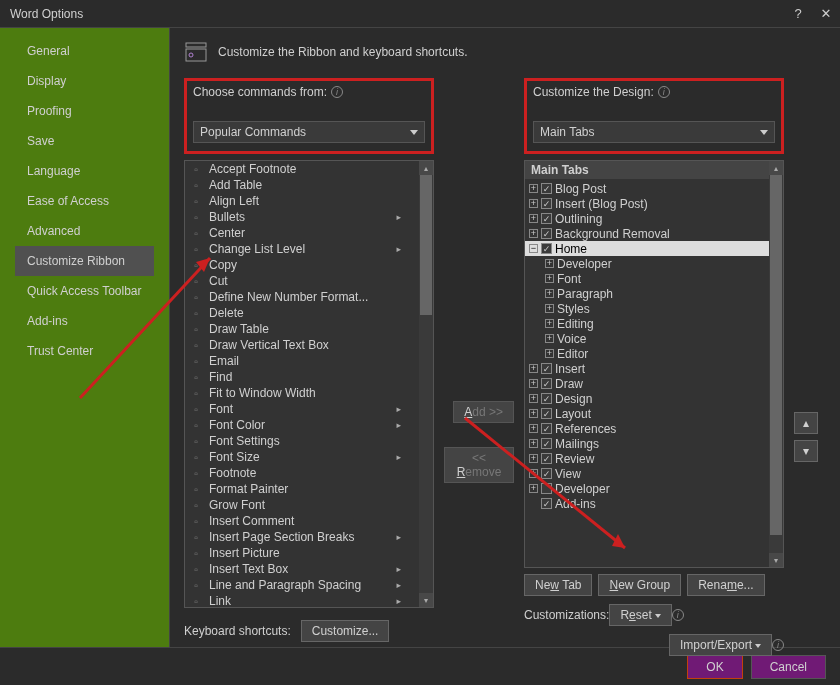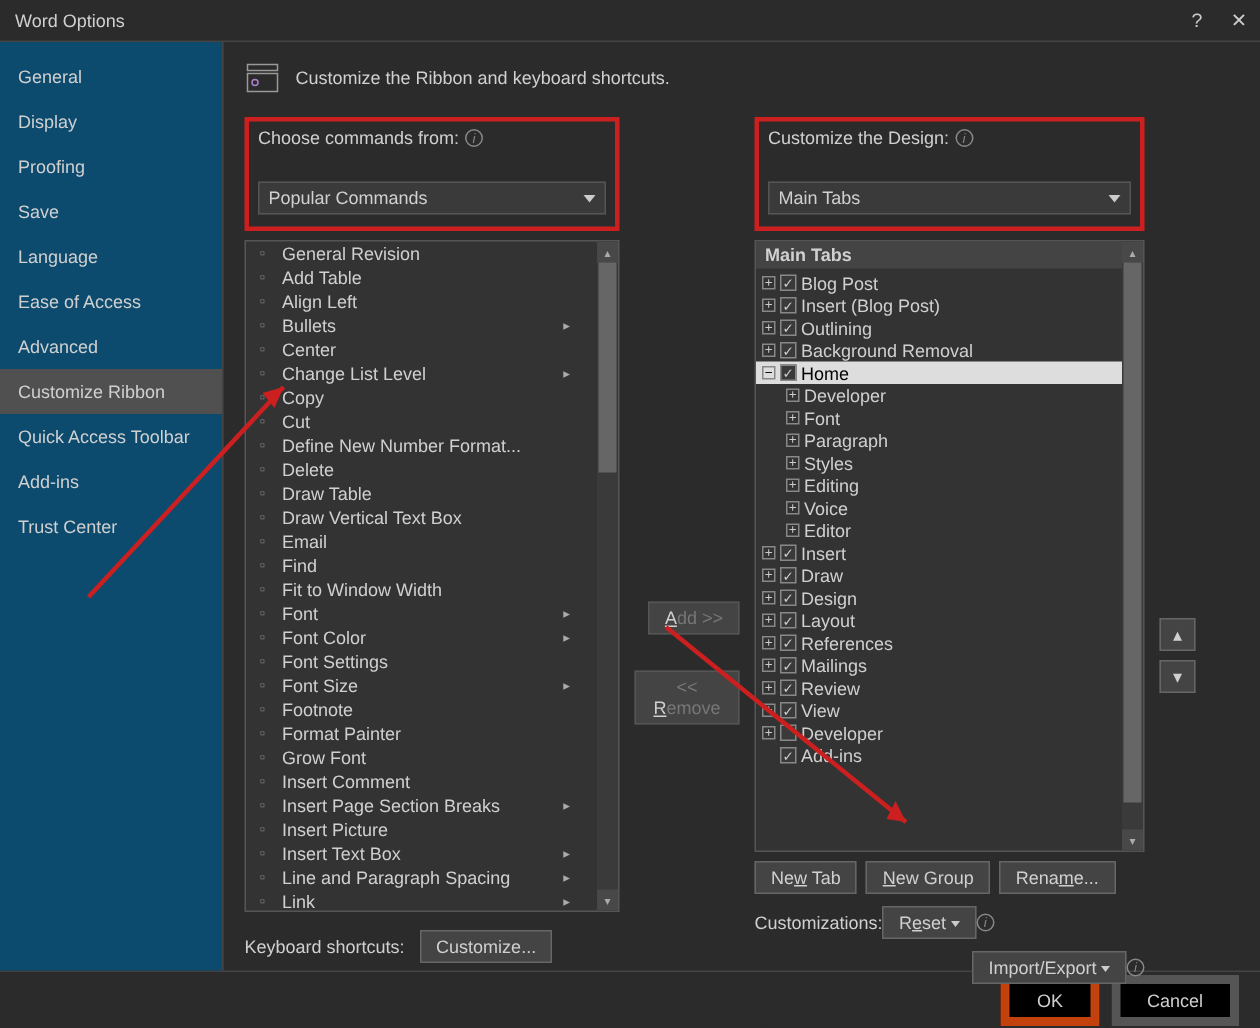--- a/index.html
+++ b/index.html
@@ -1,21 +1,21 @@
 <!DOCTYPE html>
 <html><head>
 <meta charset="utf-8">
 <style>
 *{box-sizing:border-box;margin:0;padding:0;font-family:"Segoe UI",Arial,sans-serif;font-size:12px;color:#d0d0d0;user-select:none}
 body{background:#2b2b2b;width:840px;height:685px;overflow:hidden;position:relative}
 .titlebar{height:28px;background:#2b2b2b;display:flex;align-items:center;padding-left:10px;border-bottom:1px solid #444}
 .titlebar .spacer{flex:1}
 .titlebar .btn{width:28px;height:28px;display:flex;align-items:center;justify-content:center;font-size:13px;color:#ccc}
 .main{display:flex;height:619px}
-.sidebar{width:149px;background:#0c4a6e;border-right:1px solid #444;padding:8px 0}
+.sidebar{width:170px;background:#4d7c0f;border-right:1px solid #444;padding:8px 15px}
 .side-item{padding:8px 12px;cursor:default}
 .side-item.selected{background:#505050}
 .content{flex:1;padding:12px 14px 8px 14px;position:relative}
 .hdr{display:flex;align-items:center;gap:10px;margin-bottom:14px}
 .hdr-icon{width:24px;height:24px}
 .redbox{border:3px solid #cc2020;padding:4px 6px 8px 6px;margin-bottom:6px}
 .lbl{display:flex;align-items:center;gap:4px;margin-bottom:22px}
 .info{display:inline-flex;width:12px;height:12px;border:1px solid #888;border-radius:50%;align-items:center;justify-content:center;font-size:9px;font-style:italic;color:#888}
 .dd{background:#3a3a3a;border:1px solid #555;height:22px;display:flex;align-items:center;padding:0 6px;position:relative}
 .dd .caret{position:absolute;right:6px;border-left:4px solid transparent;border-right:4px solid transparent;border-top:5px solid #ccc}
@@ -43,21 +43,21 @@
 .tn.sel{background:#ddd}
 .tn.sel span{color:#000}
 .btn2{background:#444;border:1px solid #666;padding:3px 10px;min-width:60px;text-align:center}
 .btn2.dis{color:#777;border-color:#555}
 .btnrow{display:flex;gap:6px;margin-top:6px}
 .custrow{display:flex;align-items:center;gap:0;margin-top:8px;justify-content:flex-start}
 .caret2{display:inline-block;border-left:3px solid transparent;border-right:3px solid transparent;border-top:4px solid #ccc;margin-left:3px;vertical-align:middle}
 .sqbtn{width:24px;height:22px;background:#444;border:1px solid #666;display:flex;align-items:center;justify-content:center}
 .ksrow{display:flex;align-items:center;gap:10px;margin-top:12px}
 .footer{height:38px;border-top:1px solid #444;display:flex;align-items:center;justify-content:flex-end;padding-right:14px;gap:8px}
-.okbtn{background:#000000;border:6px solid #c2410c;padding:4px 18px}
+.okbtn{background:#701a75;border:1px solid #c2410c;padding:4px 18px}
 .arrow-red{position:absolute;pointer-events:none}
 .u{text-decoration:underline}
 </style>
 </head>
 <body>
 
 <div class="titlebar">
   <span>Word Options</span>
   <div class="spacer"></div>
   <div class="btn">?</div>
@@ -98,21 +98,21 @@
             </div>
           <div class="dd">
               <span>Popular Commands</span>
               <span class="caret"></span>
             </div>
         </div>
         <div class="listbox">
           <div class="lb-inner" id="cmds">
               <div class="cmd">
                 <span class="ic">▫</span>
-                <span>General Revision</span>
+                <span>Accept Footnote</span>
               </div>
               <div class="cmd">
                 <span class="ic">▫</span>
                 <span>Add Table</span>
               </div>
               <div class="cmd">
                 <span class="ic">▫</span>
                 <span>Align Left</span>
               </div>
               <div class="cmd">

